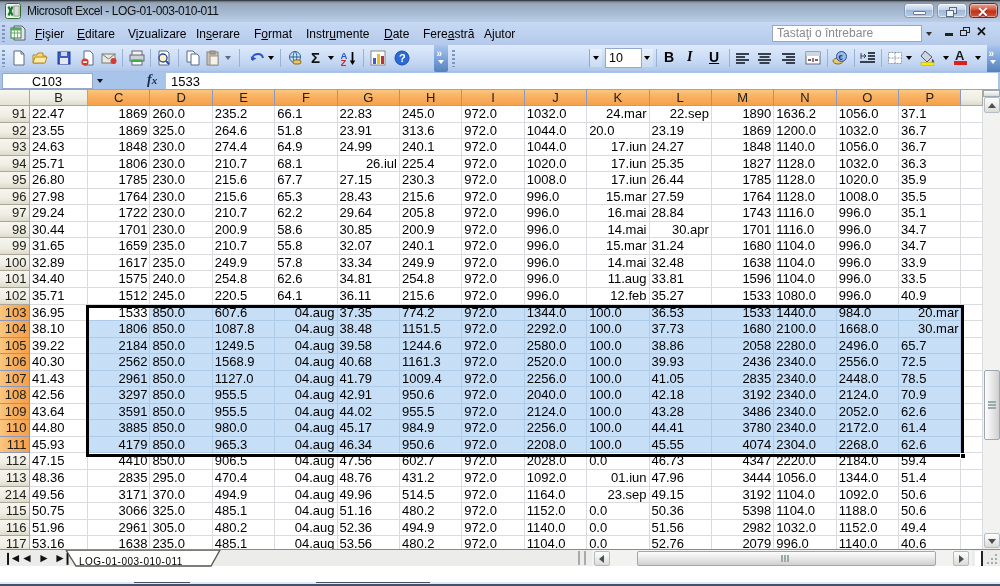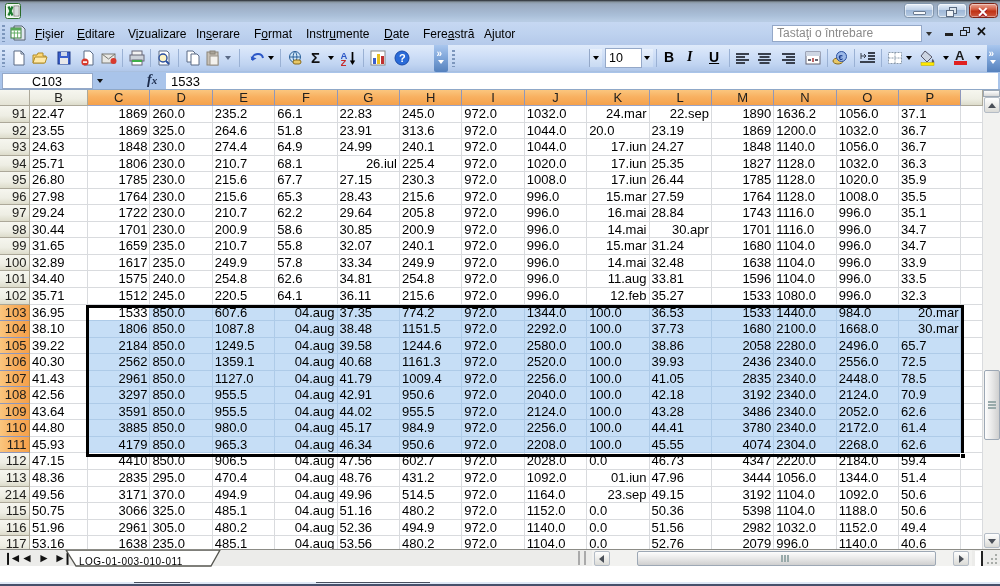--- a/index.html
+++ b/index.html
@@ -55,20 +55,21 @@
 <body>
 <div id="win">
 <div id="title">
       <div style="position:absolute;left:5px;top:3px;width:16px;height:16px;"><svg style="" width="16" height="16" viewBox="0 0 16 16">
           <rect x="0.5" y="0.5" width="15" height="15" rx="2" fill="#fff" stroke="#2a6b2a"></rect>
           <rect x="1.5" y="1.5" width="13" height="13" rx="1" fill="#e8f4e8"></rect>
           <path d="M3.5 3.5l4 9M7.5 3.5l-4 9" stroke="#1c7a2e" stroke-width="2.2"></path>
           <rect x="9" y="3" width="5" height="10" fill="#fff" stroke="#888"></rect>
           <path d="M10 5h3M10 7h3M10 9h3M10 11h3" stroke="#9aa" stroke-width="0.8"></path>
         </svg></div>
+      <span class="txt">Microsoft Excel - LOG-01-003-010-011</span>
       <div class="wbtn" style="left:904px;width:30px;background:linear-gradient(#e8f0fa 0%,#c0d2e8 45%,#9fb8d8 50%,#b8cce2 100%);border:1px solid #8296ac;box-shadow:inset 0 0 0 1px rgba(255,255,255,.55);">
  <div style="position:absolute;left:8px;top:7px;width:13px;height:4px;background:#f8fafc;border:1px solid #6a7a90;border-radius:1px;"></div>
       </div>
       <div class="wbtn" style="left:937px;width:30px;background:linear-gradient(#e8f0fa 0%,#c0d2e8 45%,#9fb8d8 50%,#b8cce2 100%);border:1px solid #8296ac;box-shadow:inset 0 0 0 1px rgba(255,255,255,.55);">
  <div style="position:absolute;left:11px;top:3px;width:8px;height:7px;background:#dde6ee;border:1.5px solid #5a6a80;"></div>
  <div style="position:absolute;left:8px;top:6px;width:8px;height:7px;background:#eef2f6;border:1.5px solid #5a6a80;"></div>
       </div>
       <div class="wbtn" style="left:969px;width:29px;background:linear-gradient(#e8a898 0%,#d45f44 40%,#c03214 55%,#cc5840 100%);border:1px solid #7c2214;box-shadow:inset 0 0 0 1px rgba(255,255,255,.4);">
  <div style="position:absolute;left:7px;top:0px;color:#fff;font-size:14px;font-weight:bold;text-shadow:0 1px 1px #802;">✕</div>
       </div>
@@ -502,21 +503,21 @@
         <div class="cell" style="width:62.4px">64.1</div>
         <div class="cell" style="width:62.4px">36.11</div>
         <div class="cell" style="width:62.4px">215.6</div>
         <div class="cell" style="width:62.4px">972.0</div>
         <div class="cell" style="width:62.4px">996.0</div>
         <div class="cell r" style="width:62.4px">12.feb</div>
         <div class="cell" style="width:62.4px">35.27</div>
         <div class="cell r" style="width:62.4px">1533</div>
         <div class="cell" style="width:62.4px">1080.0</div>
         <div class="cell" style="width:62.4px">996.0</div>
-        <div class="cell" style="width:62.4px">32.3</div>
+        <div class="cell" style="width:62.4px">40.9</div>
         <div class="cell" style="width:21.399999999999977px"></div>
       </div>
       <div class="grow">
         <div class="rh sel">103</div>
         <div class="cell" style="width:58px">36.95</div>
         <div class="cell acell r" style="width:62.4px">1533</div>
         <div class="cell bsel" style="width:62.4px">850.0</div>
         <div class="cell bsel" style="width:62.4px">607.6</div>
         <div class="cell bsel r" style="width:62.4px">04.aug</div>
         <div class="cell bsel" style="width:62.4px">37.35</div>
@@ -567,21 +568,21 @@
         <div class="cell bsel" style="width:62.4px">2280.0</div>
         <div class="cell bsel" style="width:62.4px">2496.0</div>
         <div class="cell bsel" style="width:62.4px">65.7</div>
         <div class="cell" style="width:21.399999999999977px"></div>
       </div>
       <div class="grow">
         <div class="rh sel">106</div>
         <div class="cell" style="width:58px">40.30</div>
         <div class="cell bsel r" style="width:62.4px">2562</div>
         <div class="cell bsel" style="width:62.4px">850.0</div>
-        <div class="cell bsel" style="width:62.4px">1359.1</div>
+        <div class="cell bsel" style="width:62.4px">1568.9</div>
         <div class="cell bsel r" style="width:62.4px">04.aug</div>
         <div class="cell bsel" style="width:62.4px">40.68</div>
         <div class="cell bsel" style="width:62.4px">1161.3</div>
         <div class="cell bsel" style="width:62.4px">972.0</div>
         <div class="cell bsel" style="width:62.4px">2520.0</div>
         <div class="cell bsel" style="width:62.4px">100.0</div>
         <div class="cell bsel" style="width:62.4px">39.93</div>
         <div class="cell bsel r" style="width:62.4px">2436</div>
         <div class="cell bsel" style="width:62.4px">2340.0</div>
         <div class="cell bsel" style="width:62.4px">2556.0</div>

